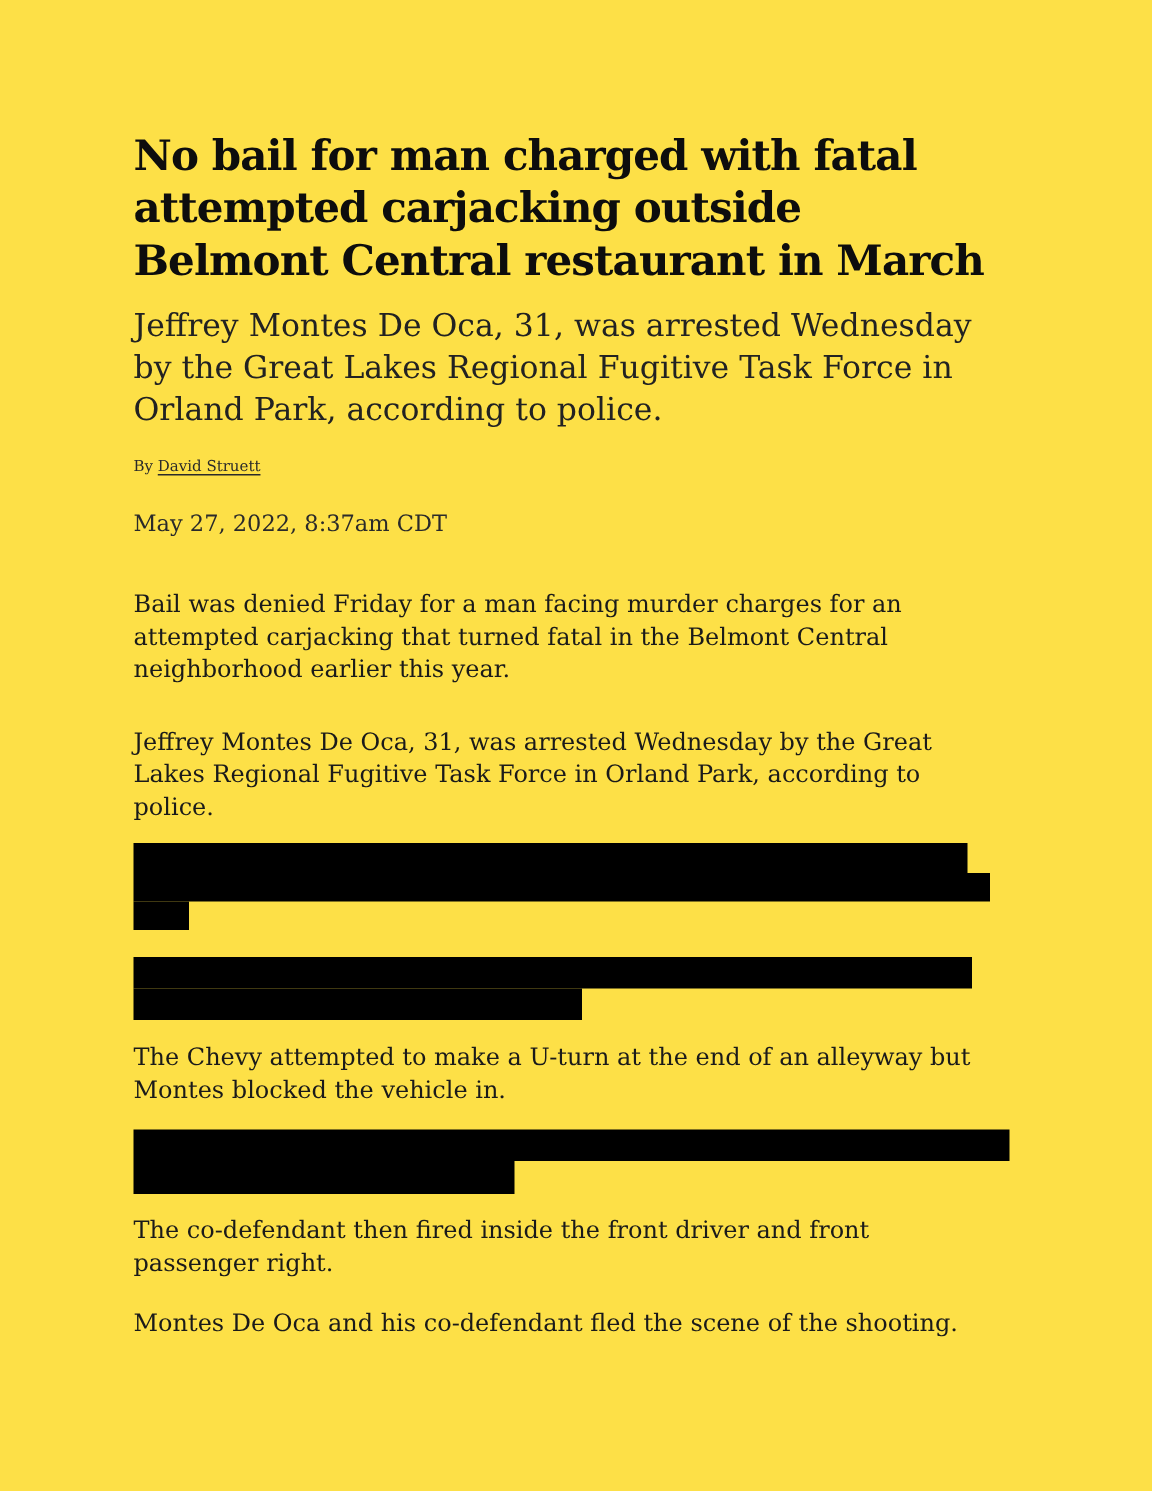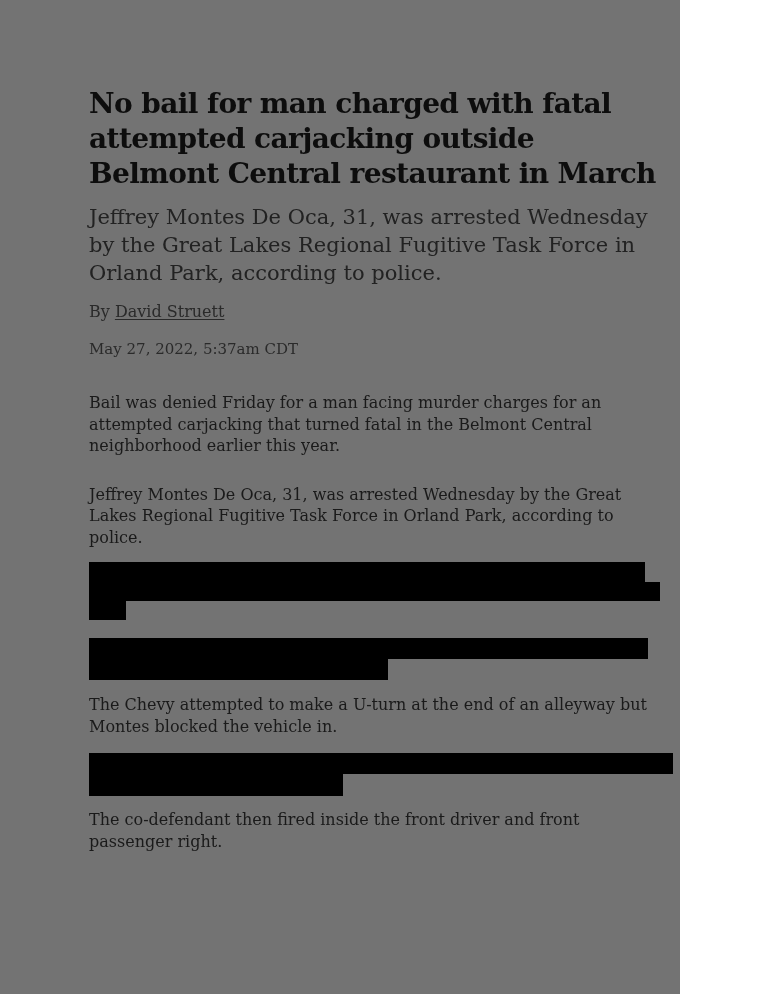--- a/index.html
+++ b/index.html
@@ -1,21 +1,21 @@
 <!DOCTYPE html>
 <html><head>
 <meta charset="utf-8">
 <style>
   * { margin: 0; padding: 0; box-sizing: border-box; }
   html, body { background: #ffffff; }
   .page {
     position: relative;
-    width: 680px;
+    width: 768px;
     height: 994px;
-    background: #737373;
+    background: #fde047;
     overflow: hidden;
     font-family: "DejaVu Serif", "Liberation Serif", serif;
   }
   .article {
     padding: 86px 0 0 89px;
     width: 660px; 
   }
   .headline {
     width: 571px;
     font-size: 28px;
@@ -27,21 +27,21 @@
   }
   .subheadline {
     width: 571px;
     font-size: 21px;
     line-height: 28px;
     font-weight: normal;
     color: #222222;
     margin-bottom: 16px;
   }
   .byline {
-    font-size: 16px;
+    font-size: 10px;
     line-height: 18px;
     color: #2a2a2a;
     margin-bottom: 19px;
   }
   .byline a {
     color: #2a2a2a;
     text-decoration: underline;
     text-underline-offset: 2px;
   }
   .timestamp {
@@ -73,21 +73,21 @@
 
 <div class="page">
   <div class="article">
 
     <h1 class="headline">No bail for man charged with fatal attempted carjacking outside Belmont Central restaurant in March</h1>
 
     <h2 class="subheadline">Jeffrey Montes De Oca, 31, was arrested Wednesday by the Great Lakes Regional Fugitive Task Force in Orland Park, according to police.</h2>
 
     <div class="byline"><span>By </span><a href="#">David Struett</a></div>
 
-    <div class="timestamp">May 27, 2022, 5:37am CDT</div>
+    <div class="timestamp">May 27, 2022, 8:37am CDT</div>
 
     <p class="body-para p1">Bail was denied Friday for a man facing murder charges for an attempted carjacking that turned fatal in the Belmont Central neighborhood earlier this year.</p>
 
     <p class="body-para p2">Jeffrey Montes De Oca, 31, was arrested Wednesday by the Great Lakes Regional Fugitive Task Force in Orland Park, according to police.</p>
 
     <div class="redaction-block rb1">
       <div class="redaction-line" style="width:556px;height:20px"></div>
       <div class="redaction-line" style="width:571px;height:19px"></div>
       <div class="redaction-line" style="width:37px;height:19px"></div>
     </div>
@@ -100,15 +100,16 @@
     <p class="body-para p3">The Chevy attempted to make a U-turn at the end of an alleyway but Montes blocked the vehicle in.</p>
 
     <div class="redaction-block rb3">
       <div class="redaction-line" style="width:584px;height:21px"></div>
       <div class="redaction-line" style="width:254px;height:22px"></div>
     </div>
 
     <p class="body-para p4">The co-defendant then fired inside the front driver and front passenger right.</p>
 
 
+    <p class="body-para p6">Montes De Oca and his co-defendant fled the scene of the shooting.</p>
 
   </div>
 </div>
 
 </body></html>

